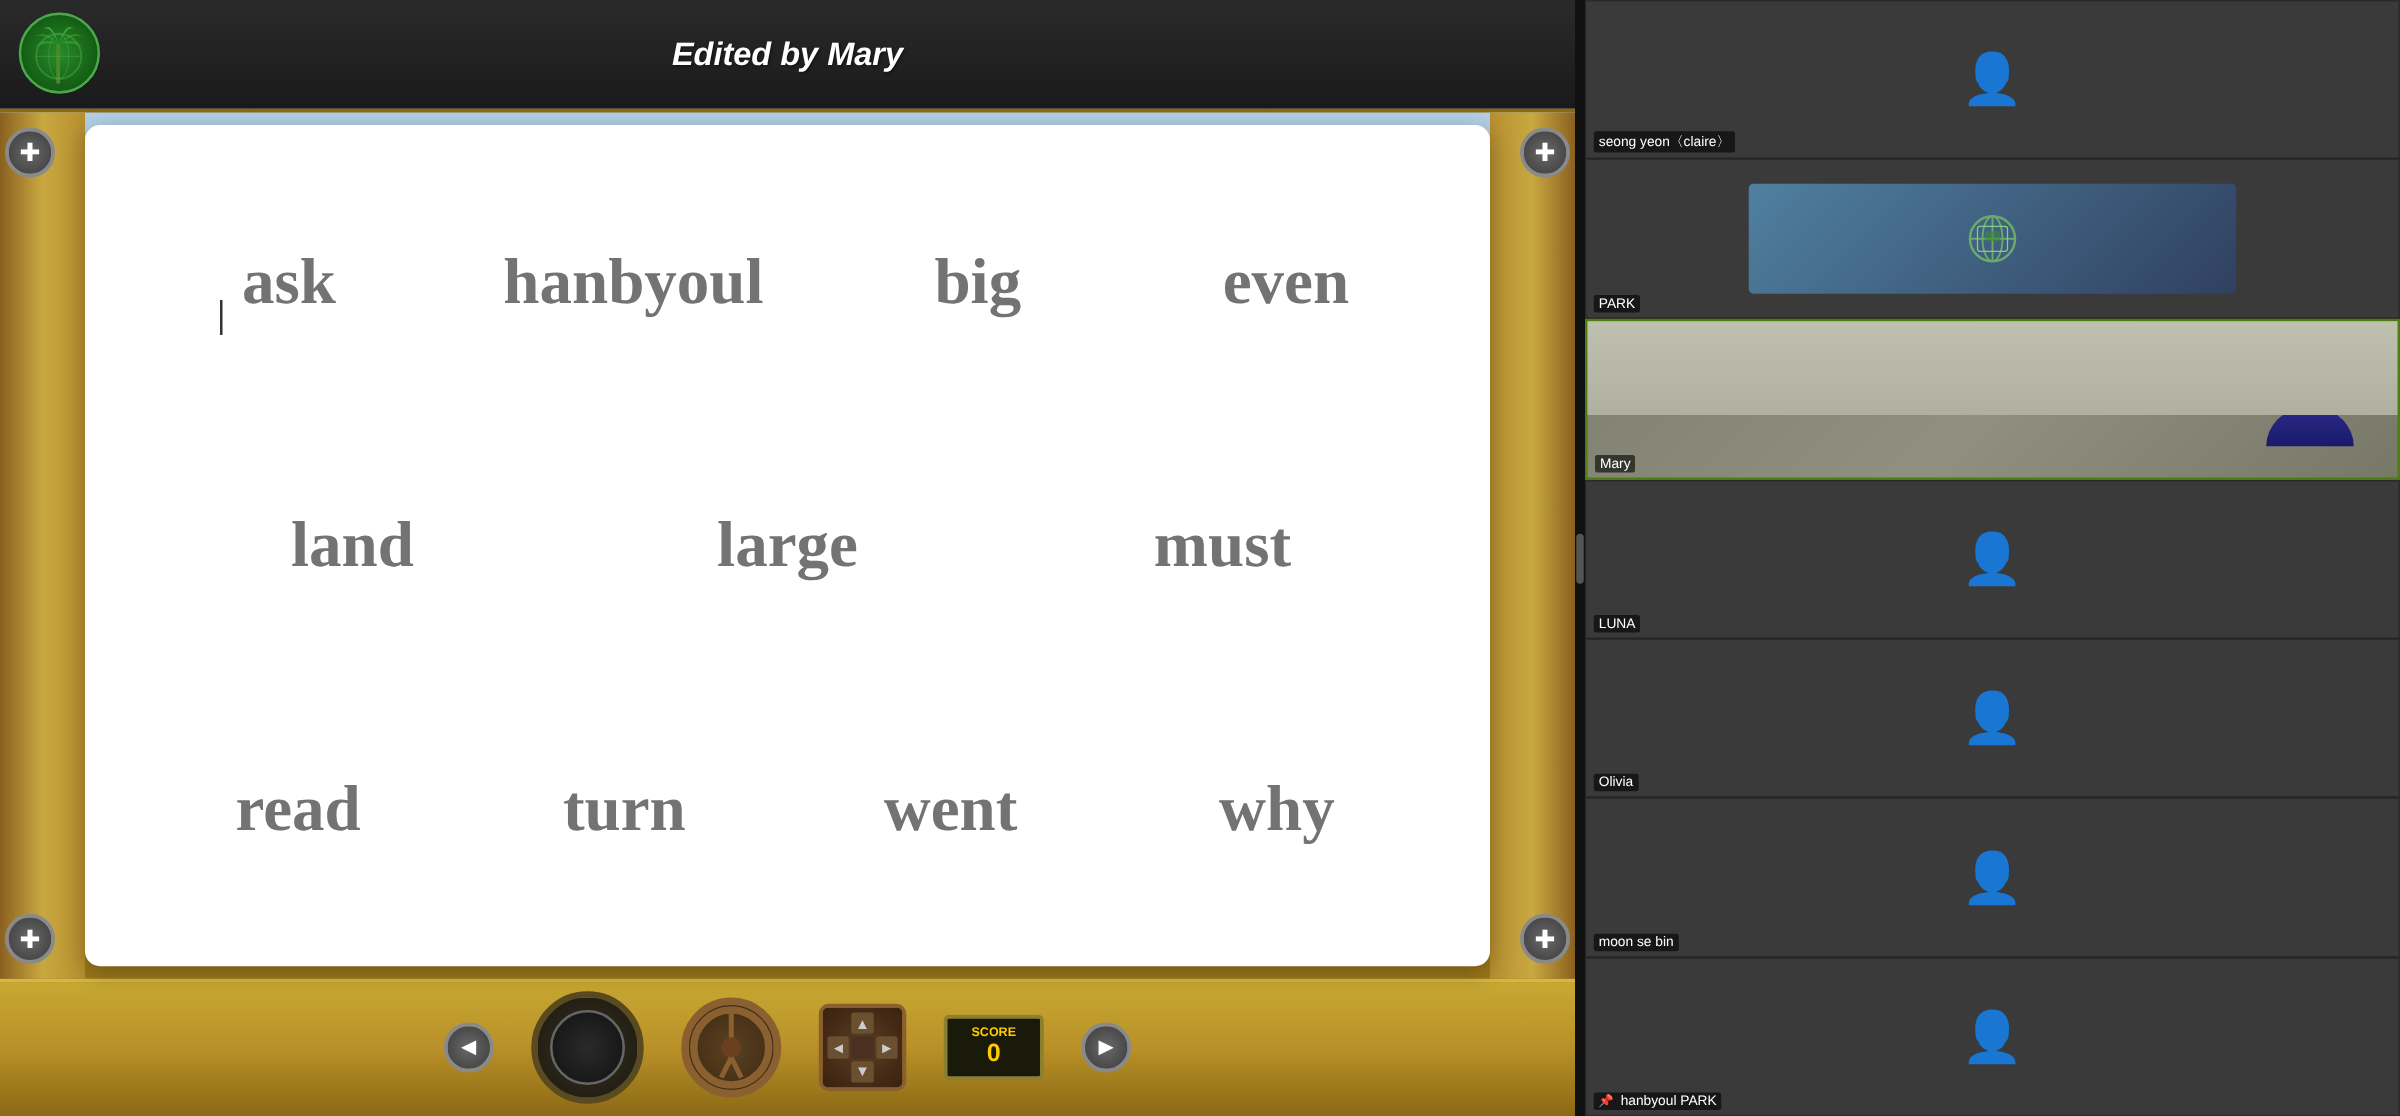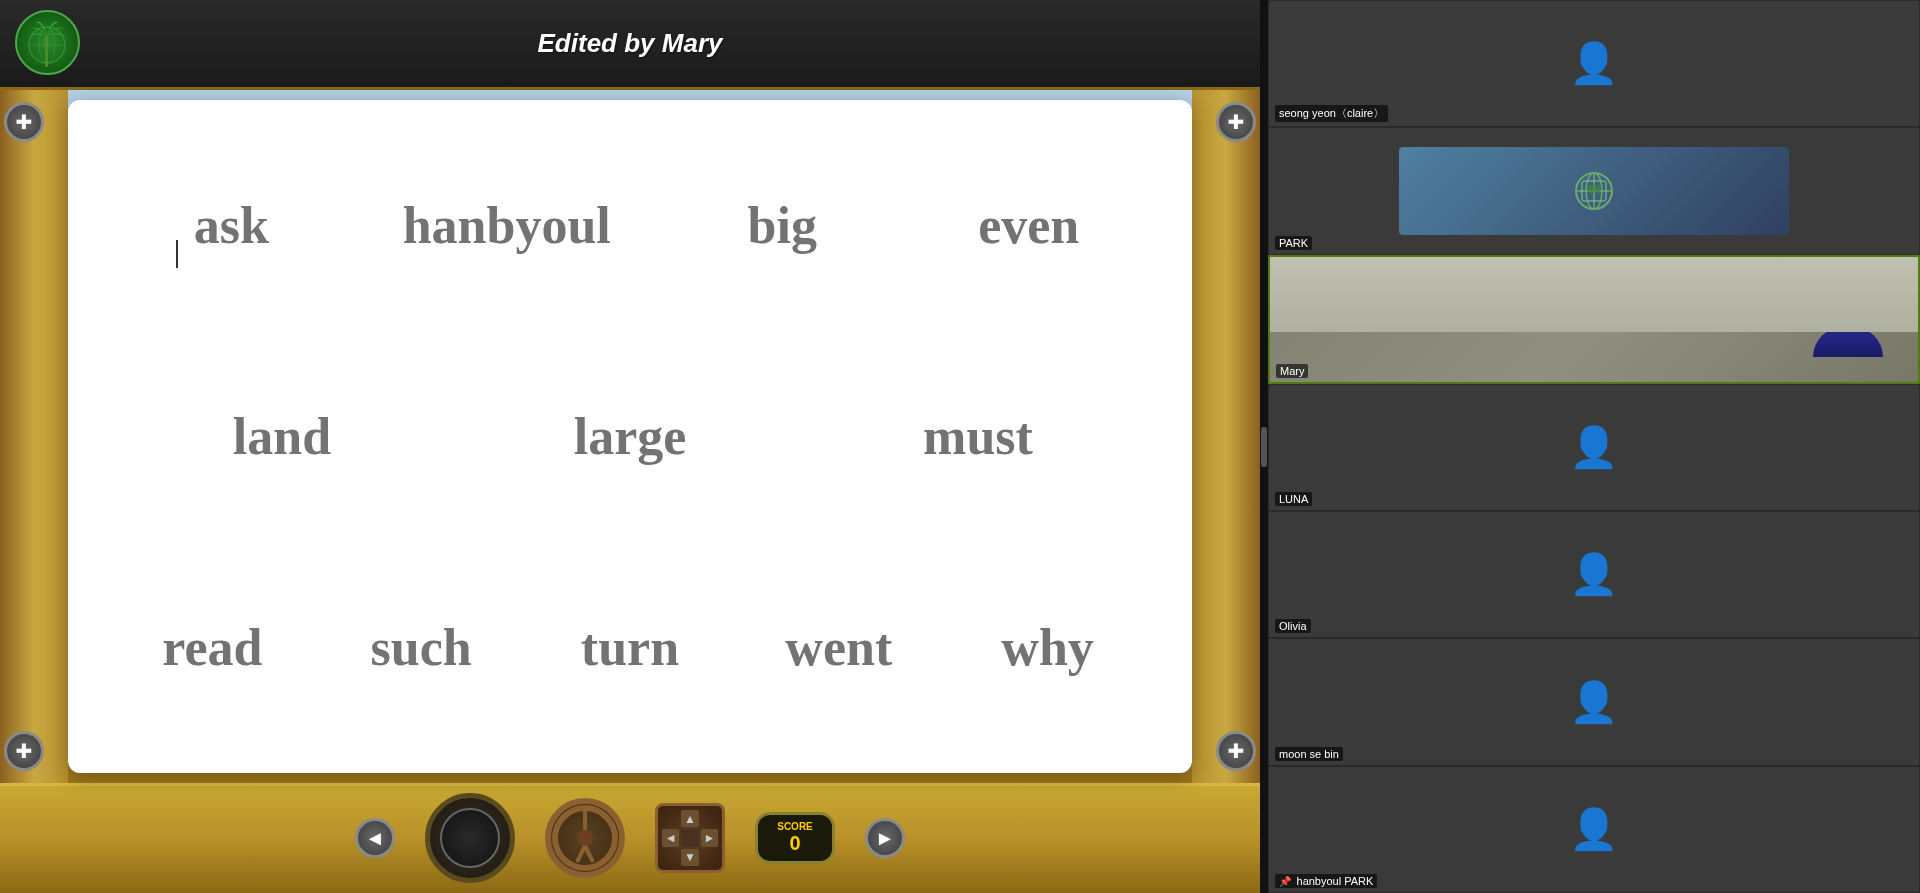--- a/index.html
+++ b/index.html
@@ -406,21 +406,20 @@
     </div>
 
     <div class="word-row">
       <span class="word-item">land</span>
       <span class="word-item">large</span>
       <span class="word-item">must</span>
     </div>
 
     <div class="word-row">
       <span class="word-item">read</span>
-      <span class="word-item">such</span>
       <span class="word-item">turn</span>
       <span class="word-item">went</span>
       <span class="word-item">why</span>
     </div>
   </div>
 
   <div class="bottom-bar">
     <div class="steering-area">
       <div class="nav-button">◄</div>
 
@@ -443,21 +442,21 @@
           <div style="background:#6a5030;border-radius:2px;display:flex;align-items:center;justify-content:center;color:#ccc;font-size:12px;">▲</div>
           <div></div>
         <div style="background:#6a5030;border-radius:2px;display:flex;align-items:center;justify-content:center;color:#ccc;font-size:12px;">◄</div>
         <div style="background:#4a3020;border-radius:2px;"></div>
         <div style="background:#6a5030;border-radius:2px;display:flex;align-items:center;justify-content:center;color:#ccc;font-size:12px;">►</div>
         <div></div>
           <div style="background:#6a5030;border-radius:2px;display:flex;align-items:center;justify-content:center;color:#ccc;font-size:12px;">▼</div>
           <div></div>
       </div>
 
-      <div style="background:#1a1a0a;border:3px solid #8a8030;border-radius:15px;padding:6px 14px;min-width:80px;text-align:center;">
+      <div style="background:#1a1a0a;border:3px solid #8a8030;border-radius:4px;padding:6px 14px;min-width:80px;text-align:center;">
         <div style="color:#ffcc00;font-size:10px;font-weight:bold;">SCORE</div>
         <div style="color:#ffcc00;font-size:20px;font-weight:bold;">0</div>
       </div>
       <div class="nav-button">►</div>
     </div>
   </div>
 </div>
 
 <div class="divider-bar">
   <div class="divider-handle"></div>

